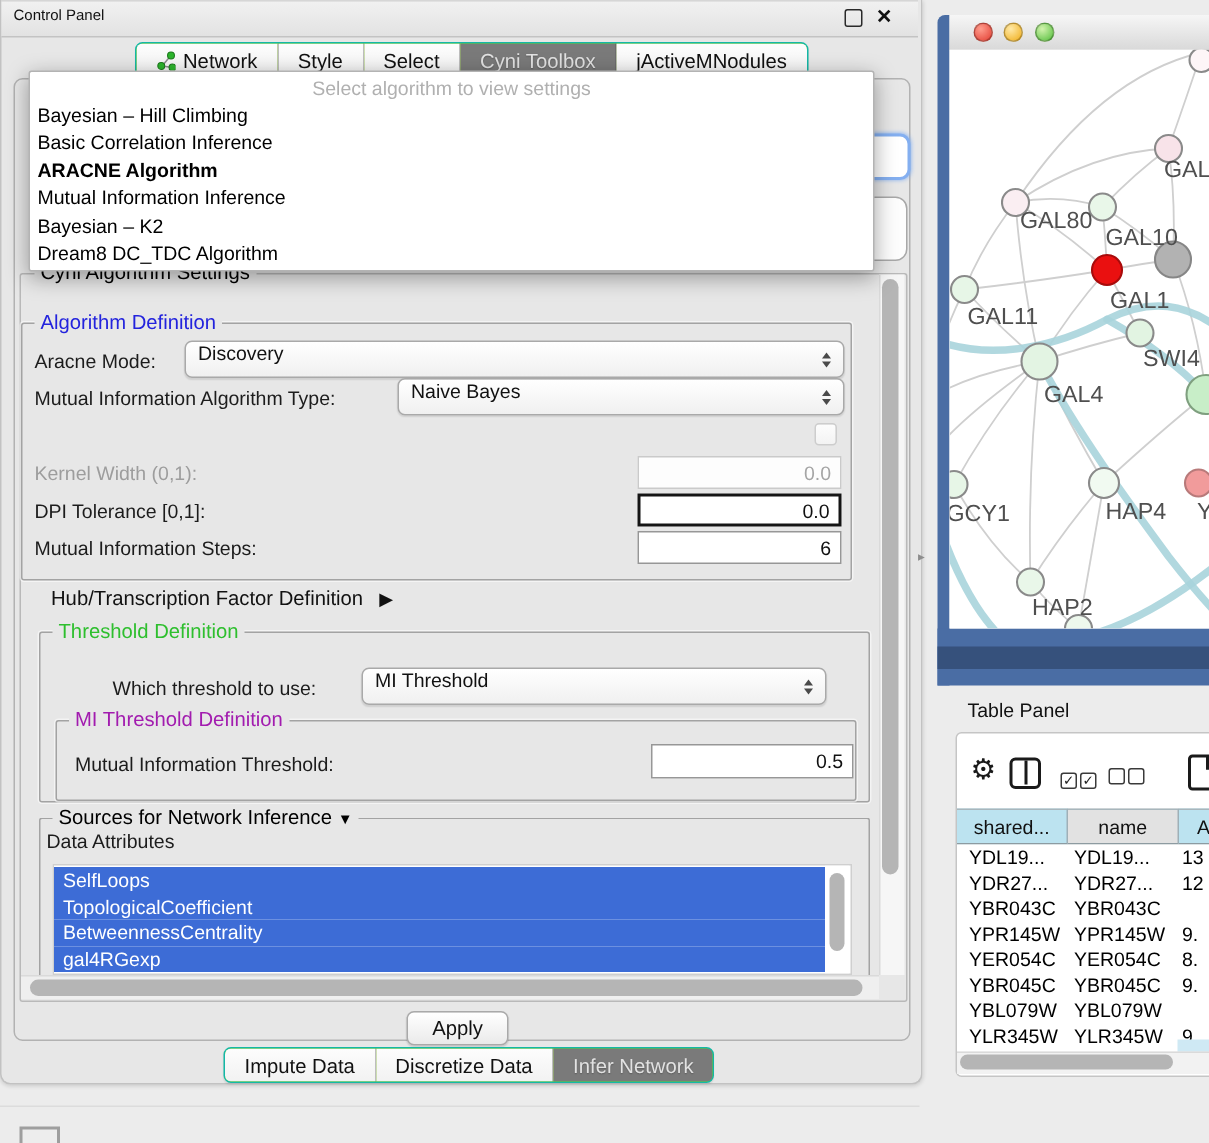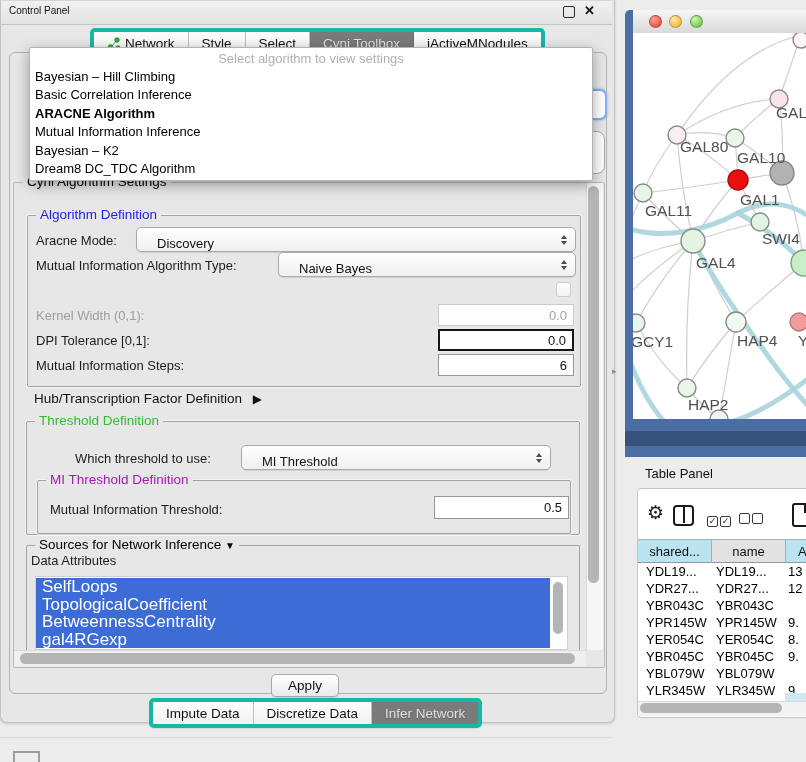--- a/index.html
+++ b/index.html
@@ -6,35 +6,35 @@
   body{width:806px;height:762px;position:relative;overflow:hidden;background:#ececec;
        font-family:"Liberation Sans",sans-serif;-webkit-font-smoothing:antialiased}
   .abs{position:absolute}
   .nw{white-space:nowrap}
   
   .win{background:#e7e7e7;border:1px solid #c2c2c2;border-top:none;border-radius:0 0 7px 7px;
        box-shadow:0 1px 3px rgba(0,0,0,.15)}
   .titlebar{background:linear-gradient(#f1f1f1,#e2e2e2);border-top:1px solid #d6d6d6;border-bottom:1px solid #c3c3c3}
   .wtitle{font-size:10px;color:#111}
   
-  .seg{display:flex;height:22px;border:4px solid #14b8a6;border-radius:5px;overflow:hidden;
+  .seg{display:flex;height:22px;border:1px solid #14b8a6;border-radius:5px;overflow:hidden;
        background:#84cc16;box-shadow:0 1px 1px rgba(0,0,0,.08)}
   .seg .tab{display:flex;align-items:center;padding:0 13px;font-size:13.5px;color:#111;
        border-right:1px solid #bdbdbd;background:linear-gradient(#fdfdfd,#f2f2f2)}
   .seg .tab:last-child{border-right:none}
   .seg .tab.sel{background:#7a7a7a;color:#e2e2e2;border-right-color:#6c6c6c;text-shadow:0 1px 1px rgba(0,0,0,.25)}
   
   .grp{position:absolute;border:1px solid #a3a3a3;border-radius:2px;box-shadow:0 0 0 1px rgba(255,255,255,.55)}
   .legend{position:absolute;top:-9px;left:8px;background:#e7e7e7;padding:0 4px;font-size:13.5px;white-space:nowrap}
   .lbl{position:absolute;font-size:13px;font-weight:normal;color:#1c1c1c;white-space:nowrap}
   .lbl.dis{color:#9d9d9d}
   
   .combo{position:absolute;background:linear-gradient(#ffffff,#f0f0f0);border:1px solid #a9a9a9;
-         border-radius:5px;font-size:13px;color:#111;display:flex;align-items:flex-end;
-         padding-left:20px;box-shadow:0 1px 1px rgba(0,0,0,.1);box-sizing:border-box}
+         border-radius:5px;font-size:13px;color:#111;display:flex;align-items:flex-start;
+         padding-left:8px;box-shadow:0 1px 1px rgba(0,0,0,.1);box-sizing:border-box}
   .spin{position:absolute;right:8px;top:50%;transform:translateY(-50%);display:flex;flex-direction:column;gap:2px}
   .tri-up{width:0;height:0;border-left:3.5px solid transparent;border-right:3.5px solid transparent;border-bottom:4.5px solid #4a4a4a}
   .tri-dn{width:0;height:0;border-left:3.5px solid transparent;border-right:3.5px solid transparent;border-top:4.5px solid #4a4a4a}
   
   .tf{position:absolute;background:#fff;border:1px solid #979797;font-size:13px;color:#111;
       display:flex;align-items:center;justify-content:flex-end;padding-right:6px;box-sizing:border-box}
   .tf.dis{border-color:#cacaca;color:#a5a5a5;background:#fdfdfd}
   .tf.focus{border:2px solid #151515}
   .checkbox{position:absolute;width:15px;height:15px;border:1px solid #cdcdcd;border-radius:3px;
             background:linear-gradient(#fdfdfd,#f3f3f3);box-sizing:border-box}
@@ -42,21 +42,21 @@
   .sb-track-v{position:absolute;background:#f6f6f6;border-left:1px solid #dadada}
   .sb-track-h{position:absolute;background:#efefef;border-top:1px solid #dadada}
   .thumb{position:absolute;background:#b5b5b5;border-radius:6px}
   
   .popup{position:absolute;background:#fff;border:1px solid #b3b3b3;border-radius:2px;z-index:60;
          box-shadow:0 4px 14px rgba(0,0,0,.35);padding-top:1px}
   .popup .ph{color:#b0b0b0;text-align:center;font-size:13px;height:19px;line-height:19px}
   .popup .it{font-size:13px;height:18.4px;line-height:18.4px;padding-left:5px;color:#000}
   .popup .it.bold{font-weight:bold}
   
-  .attr{height:17.5px;line-height:17.5px;background:#3d6cd6;color:#fff;font-size:17px;padding-left:6px;white-space:nowrap;overflow:hidden}
+  .attr{height:17.5px;line-height:17.5px;background:#3d6cd6;color:#fff;font-size:13px;padding-left:6px;white-space:nowrap;overflow:hidden}
   
   .btn{position:absolute;display:flex;align-items:center;justify-content:center;font-size:13.5px;color:#111;
        background:linear-gradient(#ffffff,#eaeaea);border:1px solid #a9a9a9;border-radius:5px;
        box-shadow:0 1px 1px rgba(0,0,0,.12);box-sizing:border-box}
   
   .blue{background:#4a6da4}
   .nettitle{background:linear-gradient(#f6f6f6,#d9d9d9);border-bottom:1px solid #b4b4b4}
   .tl{position:absolute;width:13px;height:13px;border-radius:50%;border:1px solid rgba(0,0,0,.25);box-sizing:border-box}
   
   .tp-win{position:absolute;background:#fff;border:1px solid #c5c5c5;border-radius:4px}
@@ -105,40 +105,40 @@
         <span>jActiveMNodules</span>
       </div>
   </div>
 
   <div class="abs" style="left:8px;top:52px;width:596px;height:640px;border:1px solid #b2b2b2;border-radius:6px;background:#e7e7e7"></div>
 
   <div class="abs" style="left:545px;top:89px;width:57px;height:27px;background:#fff;border:2px solid #84aff0;border-radius:7px;
               box-shadow:0 0 3px #84aff0;z-index:5"></div>
   <div class="abs" style="left:540px;top:131px;width:62px;height:41px;background:#fdfdfd;border:1px solid #a8a8a8;border-radius:8px;z-index:5"></div>
 
-  <div class="popup" style="left:28px;top:47px;width:562px;height:131px">
+  <div class="popup" style="left:18px;top:47px;width:562px;height:131px">
     <div class="ph">Select algorithm to view settings</div>
     <div class="it">Bayesian – Hill Climbing</div>
     <div class="it">Basic Correlation Inference</div>
     <div class="it bold">ARACNE Algorithm</div>
     <div class="it">Mutual Information Inference</div>
     <div class="it">Bayesian – K2</div>
     <div class="it">Dream8 DC_TDC Algorithm</div>
   </div>
 
   <div class="abs" style="left:12px;top:182px;width:590px;height:484px;border:1px solid #b9b9b9;border-radius:2px;background:#e7e7e7">
     <span class="legend" style="left:9px">Cyni Algorithm Settings</span>
 
     <div class="sb-track-v" style="left:572px;top:0;width:16px;height:467px"></div>
     <div class="thumb" style="left:574px;top:3px;width:11px;height:397px"></div>
 
     <div class="sb-track-h" style="left:0;top:467px;width:572px;height:15px"></div>
     <div class="thumb" style="left:6px;top:470px;width:555px;height:11px"></div>
 
-    <div class="grp" style="left:13px;top:32px;width:552px;height:170px">
+    <div class="grp" style="left:0;top:32px;width:552px;height:170px">
       <span class="legend" style="color:#2323dd">Algorithm Definition</span>
 
       <span class="lbl" style="left:8px;top:17px">Aracne Mode:</span>
       <div class="combo" style="left:108px;top:11px;width:440px;height:25px">
         <span>Discovery</span>
         <span class="spin">
             <b class="tri-up"></b>
             <b class="tri-dn"></b>
           </span>
       </div>

